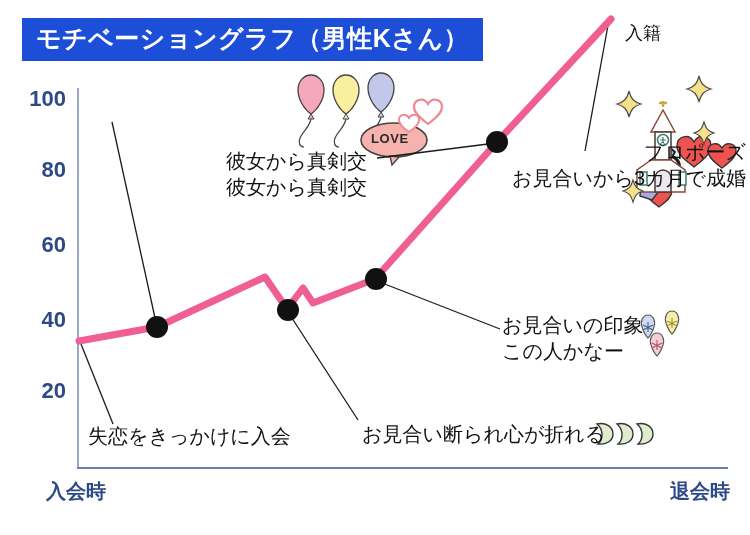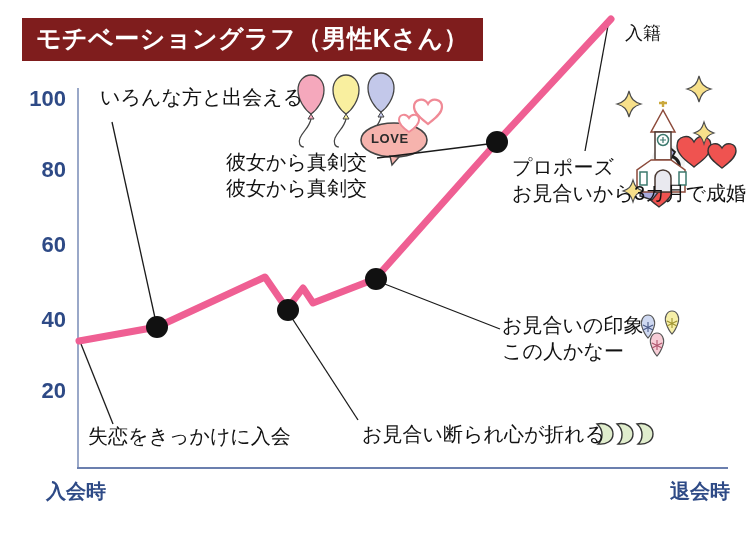--- a/index.html
+++ b/index.html
@@ -7,21 +7,21 @@
     width:750px;height:535px;position:relative;overflow:hidden;
     font-family:"Liberation Sans","DejaVu Sans",sans-serif;
     -webkit-font-smoothing:antialiased;
   }
   #stage{position:absolute;left:0;top:0;width:750px;height:535px;}
 
   
   .title-banner{
     position:absolute;left:22px;top:18px;
     padding:6px 14px 8px 14px;
-    background:#7f1d1d;
+    background:#1d4ed8;
     color:#ffffff;
     font-size:25px;font-weight:bold;letter-spacing:.5px;
     line-height:1.15;
     white-space:nowrap;
   }
 
   
   .axis-y{position:absolute;left:77px;top:88px;width:2px;height:381px;background:#9aa8c8;}
   .axis-x{position:absolute;left:77px;top:467px;width:651px;height:2px;background:#6b7fae;}
 
@@ -48,25 +48,25 @@
     position:absolute;
     color:#111111;
     font-size:20px;
     line-height:1.28;
     white-space:nowrap;
     font-family:"Liberation Sans","DejaVu Sans",sans-serif;
   }
   .note .ln{display:block;}
 
   .n-join        {left:100px;top:85px;}
-  .n-girlfriend  {left:226px;top:150px;}
+  .n-girlfriend  {left:226px;top:150px;font-family:Liberation Mono, monospace;}
   .n-breakup     {left:88px;top:424px;}
   .n-refused     {left:362px;top:422px;text-align:right;}
   .n-omiai       {left:502px;top:313px;}
-  .n-propose     {left:512px;top:155px;}
+  .n-propose     {left:512px;top:140px;text-align:right;}
   .n-marriage    {left:625px;top:22px;font-size:18px;}
 
   .love-text{
     position:absolute;left:371px;top:131px;
     font-size:13px;font-weight:bold;color:#2b2b2b;
     letter-spacing:.6px;
     font-family:"Liberation Sans","DejaVu Sans",sans-serif;
     text-align:center;
   }
 </style>
@@ -186,21 +186,20 @@
 
     <g fill="#111111">
       <circle cx="157" cy="327" r="11"></circle>
       <circle cx="288" cy="310" r="11"></circle>
       <circle cx="376" cy="279" r="11"></circle>
       <circle cx="497" cy="142" r="11"></circle>
     </g>
   </svg>
 
   <div class="note n-join">
-    <span class="ln">いろんな方と出会える</span>
   </div>
 
   <div class="note n-girlfriend">
     <span class="ln">彼女から真剣交</span>
     <span class="ln">彼女から真剣交</span>
   </div>
 
   <div class="note n-breakup">
     <span class="ln">失恋をきっかけに入会</span>
   </div>

